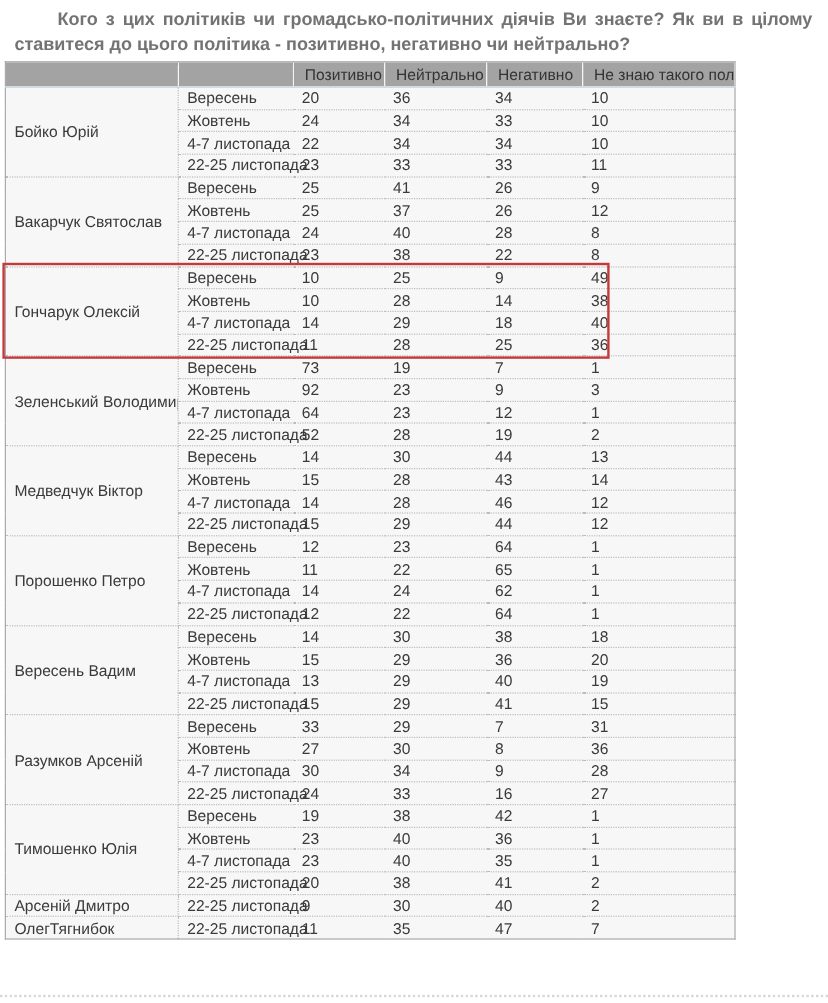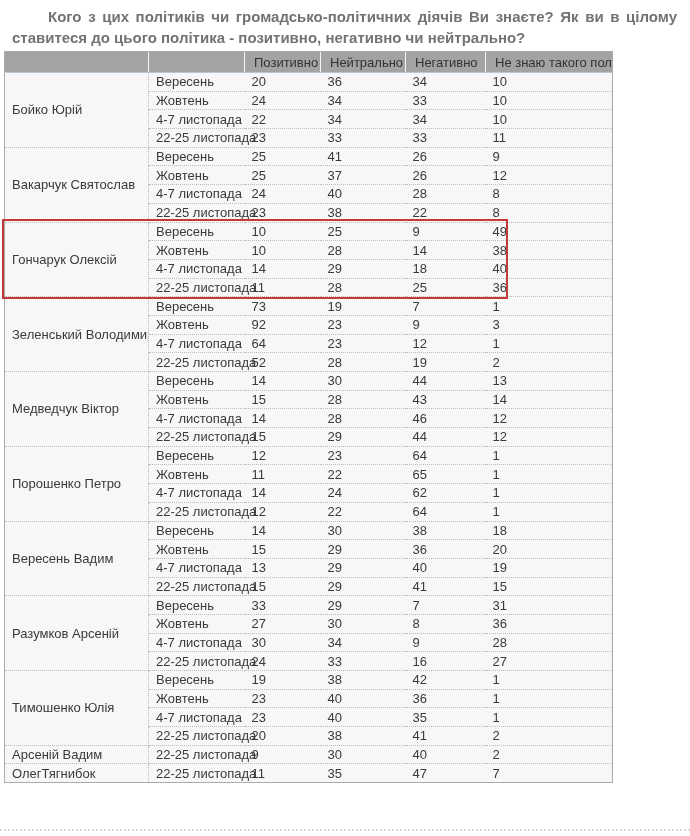--- a/index.html
+++ b/index.html
@@ -352,21 +352,21 @@
         <td>1</td>
       </tr>
       <tr>
         <td>22-25 листопада</td>
         <td>20</td>
         <td>38</td>
         <td>41</td>
         <td>2</td>
       </tr>
       <tr>
-        <td class="name" rowspan="1">Арсеній Вадим</td>
+        <td class="name" rowspan="1">Арсеній Дмитро</td>
         <td>22-25 листопада</td>
         <td>9</td>
         <td>30</td>
         <td>40</td>
         <td>2</td>
       </tr>
       <tr>
         <td class="name" rowspan="1">ОлегТягнибок</td>
         <td>22-25 листопада</td>
         <td>11</td>

